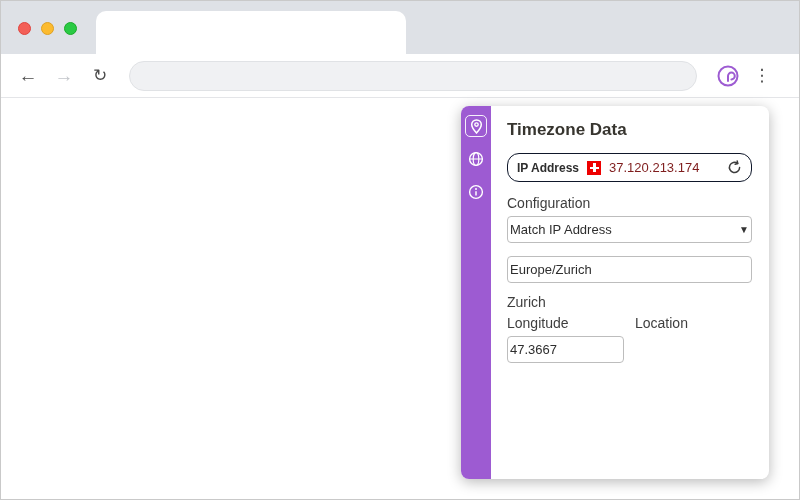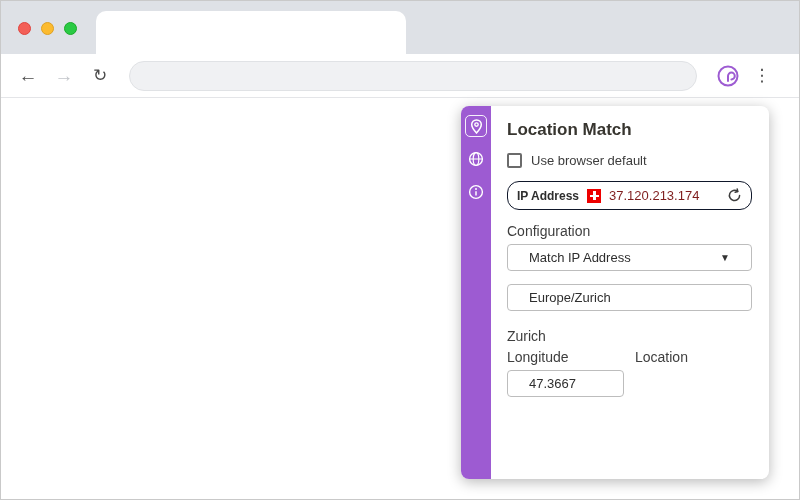--- a/index.html
+++ b/index.html
@@ -94,28 +94,28 @@
   }
   .swiss-flag::before { left: 6px; top: 2.5px; width: 2.5px; height: 9px; }
   .swiss-flag::after  { top: 6px; left: 2.5px; height: 2.5px; width: 9px; }
   .ip-value { font-size: 13px; color: #7f1d1d; }
   .refresh-icon { margin-left: auto; color: #3c3c3c; cursor: pointer; display: flex; }
 
   .field-label { font-size: 14px; color: #3e3e3e; margin-bottom: 5px; }
   .select-box, .text-field {
     width: 100%; height: 27px; border: 1px solid #bdbdbd; border-radius: 4px;
     font-size: 13px; color: #2e2e2e; background: #fff;
-    padding: 0 21px; font-family: "Liberation Sans", sans-serif;
+    padding: 0 2px; font-family: "Liberation Sans", sans-serif;
   }
   .select-box {
     display: flex; align-items: center; justify-content: space-between; cursor: pointer;
     margin-bottom: 13px;
   }
   .caret { font-size: 10px; color: #333; }
-  .text-field { display: block; margin-bottom: 17px; outline: none; }
+  .text-field { display: block; margin-bottom: 11px; outline: none; }
   .latlng-row { display: flex; gap: 11px; }
   .latlng-col { flex: 1; }
 </style>
 </head>
 <body>
 
 <div class="tabstrip">
   <div class="traffic-lights">
     <div class="tl red"></div>
     <div class="tl yellow"></div>
@@ -156,26 +156,22 @@
     <div class="side-icon">
       <svg width="16" height="16" viewBox="0 0 16 16">
         <circle cx="8" cy="8" r="6.4" fill="none" stroke="#fff" stroke-width="1.4"></circle>
         <circle cx="8" cy="5" r="1" fill="#fff"></circle>
         <line x1="8" y1="7.3" x2="8" y2="11.4" stroke="#fff" stroke-width="1.5"></line>
       </svg>
     </div>
   </div>
 
   <div class="panel-content">
-    <div class="panel-title">Location Match</div>
-
-    <div class="checkbox-row">
-      <div class="checkbox"></div>
-      <div class="checkbox-label">Use browser default</div>
-    </div>
+    <div class="panel-title">Timezone Data</div>
+
 
     <div class="ip-box">
       <span class="ip-label">IP Address</span>
       <span class="swiss-flag"></span>
       <span class="ip-value">37.120.213.174</span>
       <span class="refresh-icon">
         <svg width="15" height="15" viewBox="0 0 15 15">
           <path d="M12.6 7.5 A5.1 5.1 0 1 1 10.6 3.4" fill="none" stroke="#3c3c3c" stroke-width="1.5" stroke-linecap="round"></path>
           <path d="M10.2 0.9 L10.8 3.6 L8.1 4.2" fill="none" stroke="#3c3c3c" stroke-width="1.5" stroke-linecap="round" stroke-linejoin="round"></path>
         </svg>

